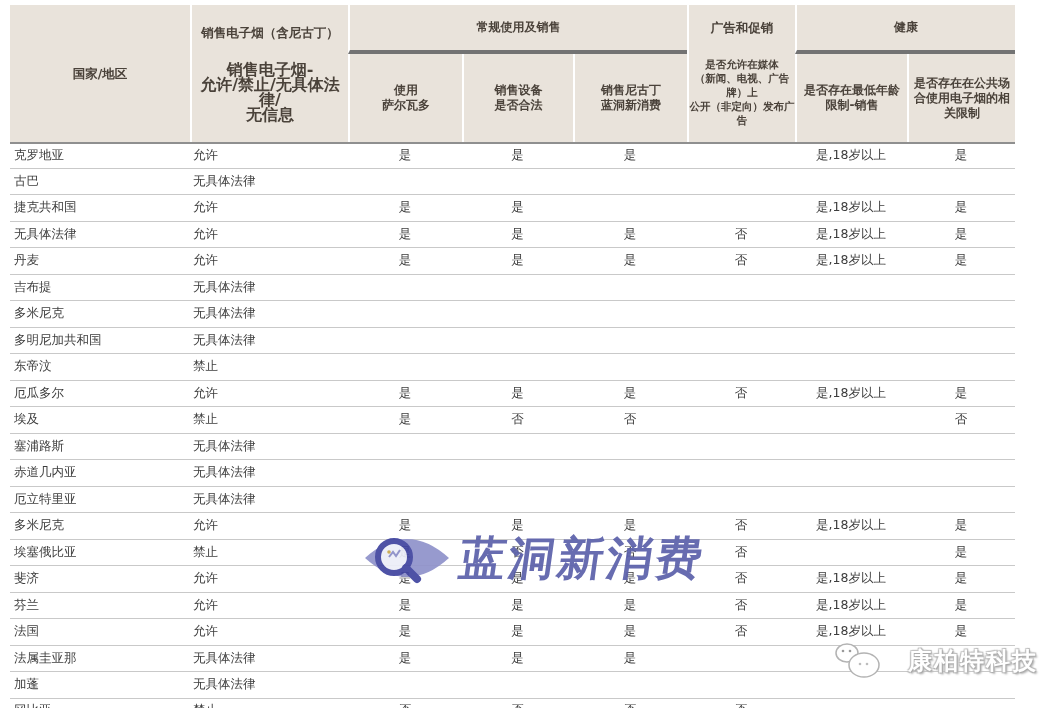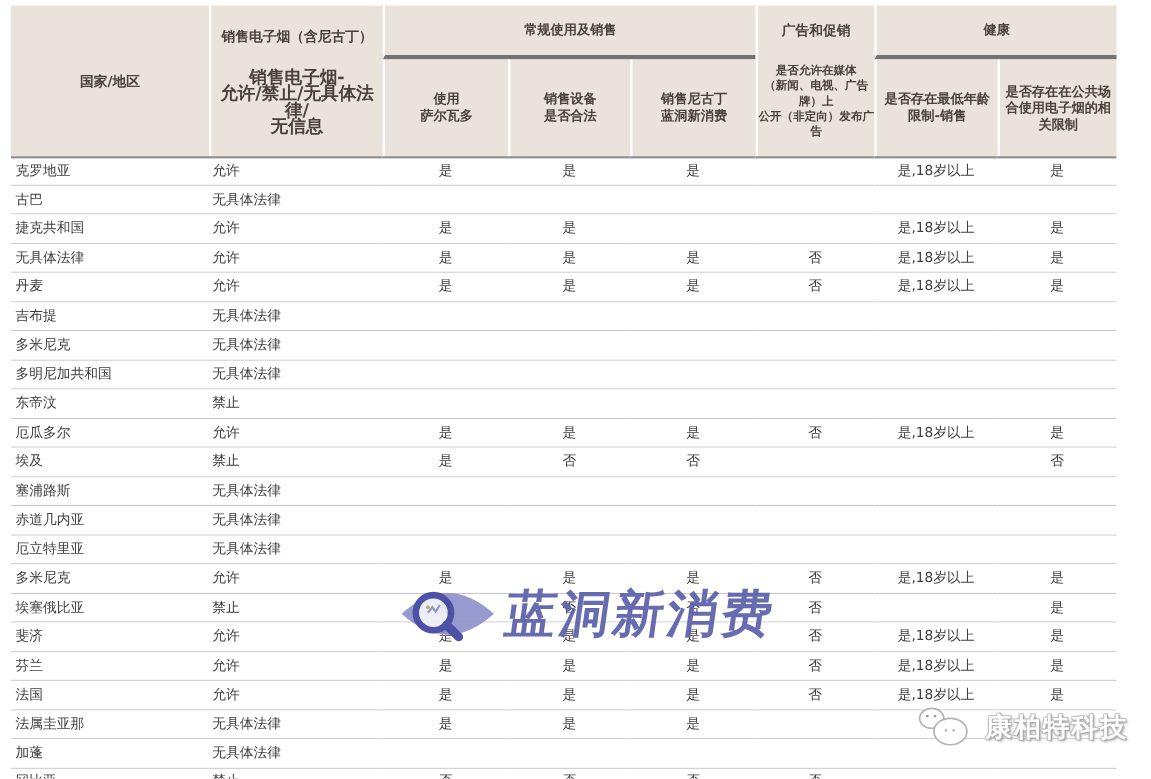--- a/index.html
+++ b/index.html
@@ -65,21 +65,21 @@
   .wm-center .wm-text{
     font-size:46px;font-weight:900;
     color:#5c61ab;
     letter-spacing:3px;
     transform:skewX(-8deg);
     line-height:1;
     white-space:nowrap;
   }
   .wm-corner{
     position:absolute;left:830px;top:640px;
-    display:flex;align-items:center;gap:8px;
+    display:flex;align-items:center;gap:20px;
     pointer-events:none;
   }
   .wm-corner .wm-text{
     font-size:24px;font-weight:700;
     color:#ffffff;
     text-shadow:1px 1px 1px #a8a8a8,-1px -1px 1px #c4c4c4,1px -1px 1px #b5b5b5,-1px 1px 1px #b5b5b5,2px 2px 2px #bdbdbd;
     letter-spacing:2px;
     white-space:nowrap;
   }
 </style>

